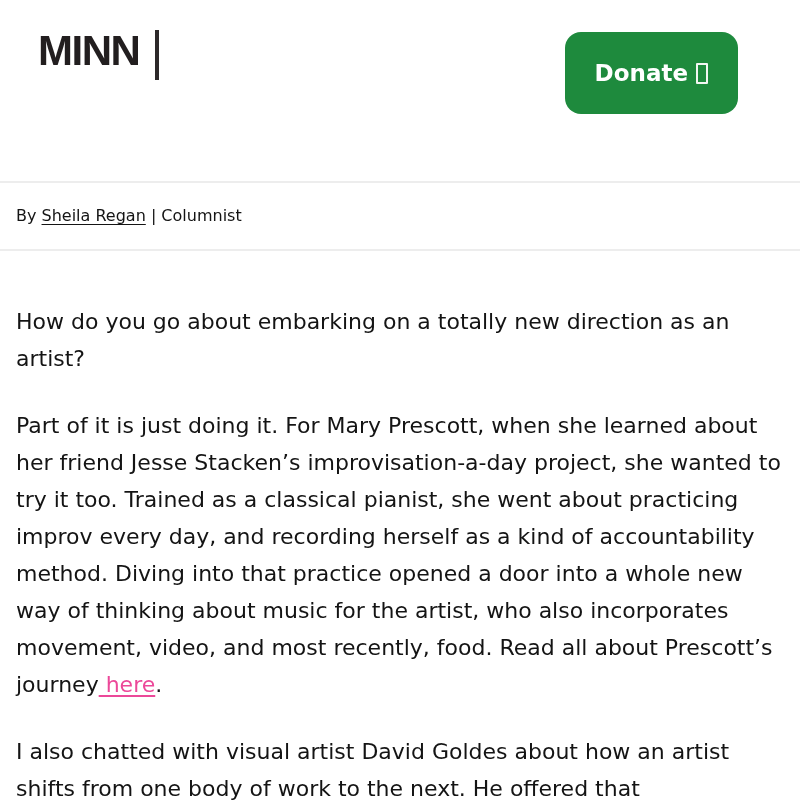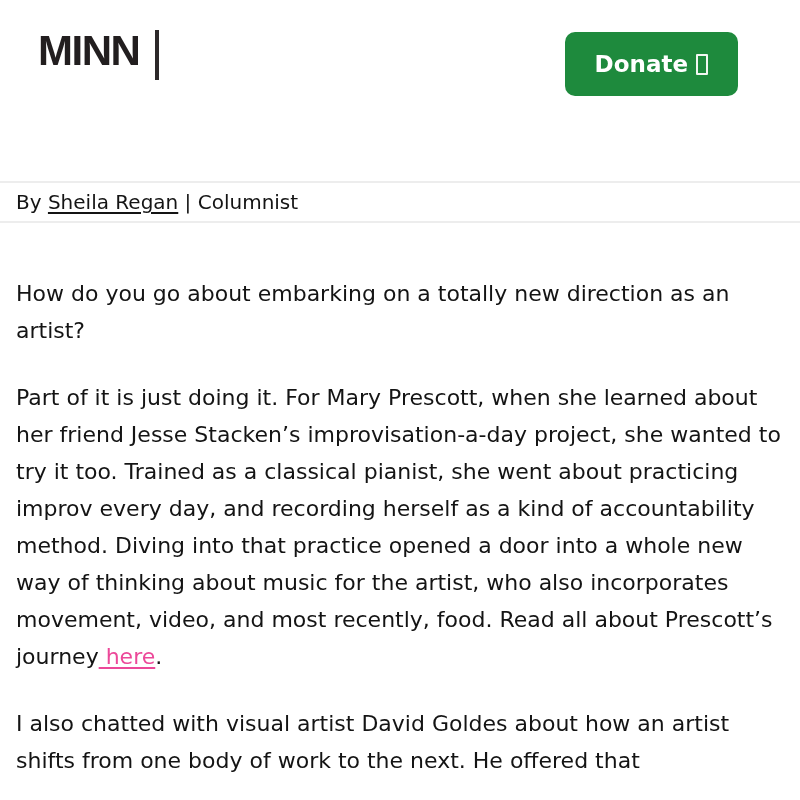--- a/index.html
+++ b/index.html
@@ -51,42 +51,42 @@
     padding-top: 2px;
   }
   .donate-btn {
     margin-top: 2px;
     display: flex;
     align-items: center;
     gap: 8px;
     background: #1e8a3d;
     color: #ffffff;
     border: none;
-    border-radius: 10px;
+    border-radius: 16px;
     padding: 0 30px;
-    height: 64px;
+    height: 82px;
     font-family: "DejaVu Sans", sans-serif;
     font-weight: bold;
     font-size: 23px;
     cursor: pointer;
   }
   .tofu {
     display: inline-block;
     width: 12px;
     height: 21px;
     border: 2px solid #f2f6f2;
     border-radius: 1px;
   }
 
   
   .byline {
     border-top: 2px solid #ededed;
     border-bottom: 2px solid #ededed;
-    padding: 5px 16px;
-    font-size: 20px;
+    padding: 19px 16px;
+    font-size: 16px;
     line-height: 28px;
     color: #141414;
     white-space: pre-wrap;
   }
   .author-link {
     color: #141414;
     text-decoration: underline;
     text-underline-offset: 3px;
     cursor: pointer;
   }

